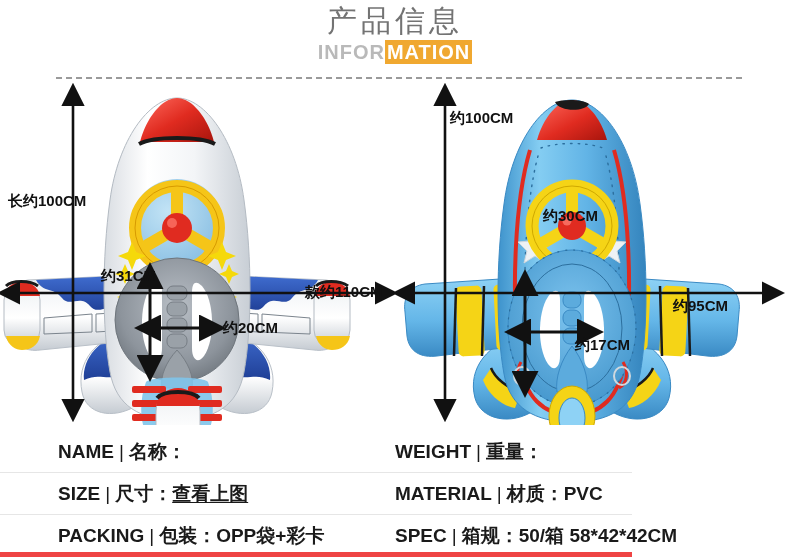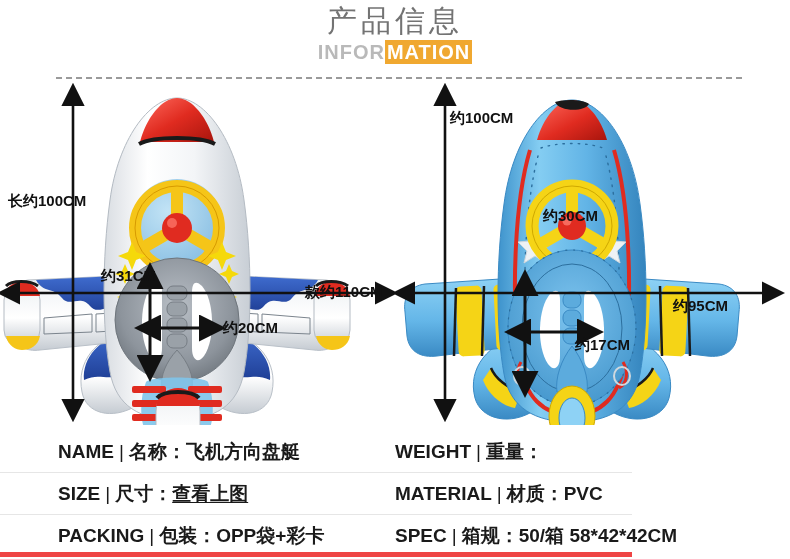--- a/index.html
+++ b/index.html
@@ -404,21 +404,20 @@
     </div>
   </div>
 
   <div class="spec">
 
     <div class="spec-row r0">
       <div class="cell cell-left">
         <span>NAME</span>
         <span class="sep">|</span>
         <span>名称：</span>
-        <span class="val">飞机方向盘艇</span>
       </div>
       <div class="cell cell-right">
         <span>WEIGHT</span>
         <span class="sep">|</span>
         <span>重量：</span>
       </div>
     </div>
 
     <div class="spec-row r1">
       <div class="cell cell-left">

